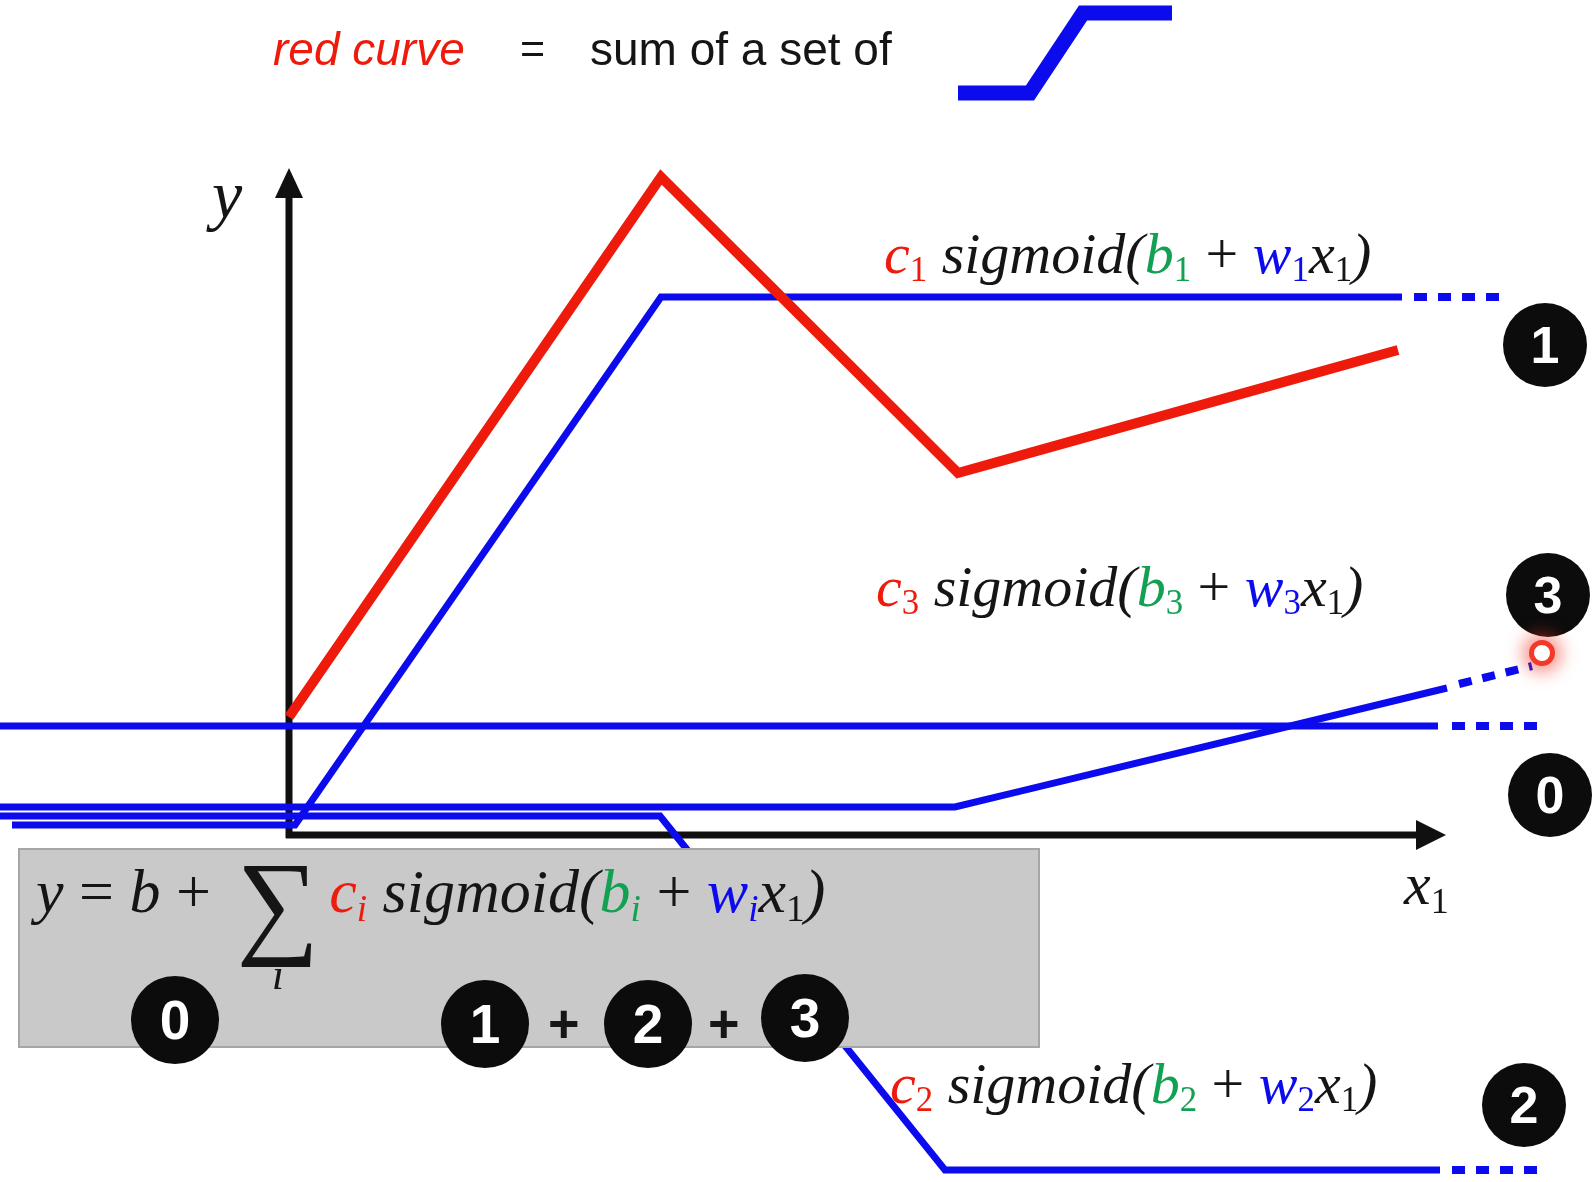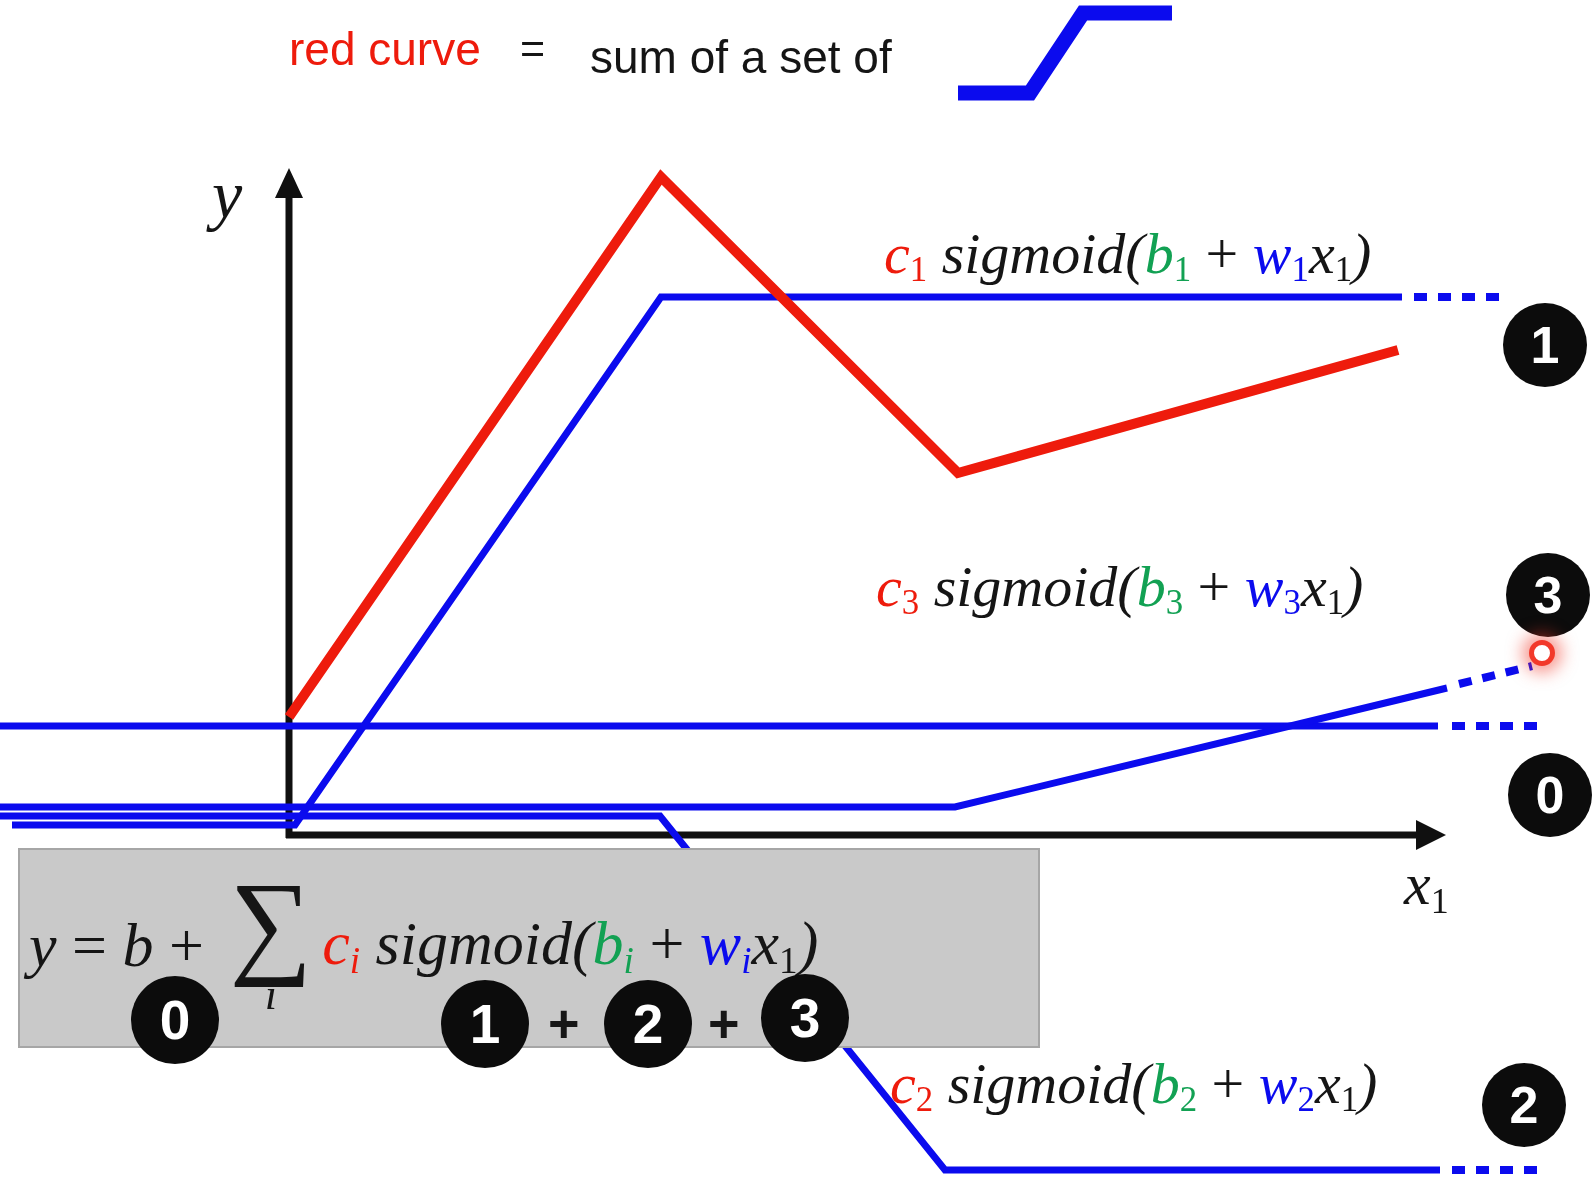--- a/index.html
+++ b/index.html
@@ -14,21 +14,21 @@
   .hdr{position:absolute;z-index:3;font-size:46px;font-weight:500;color:var(--ink);white-space:pre;}
   .hdr.redtxt{color:var(--red);}
   .math{position:absolute;z-index:3;font-family:"Liberation Serif",serif;font-size:58px;
         color:var(--ink);white-space:pre;}
   .math .it{font-style:italic;}
   .math .sub{font-size:0.60em;vertical-align:-0.24em;}
   .ylab{position:absolute;z-index:3;font-family:"Liberation Serif",serif;font-style:italic;
         font-size:68px;color:var(--ink);}
   .fbox{position:absolute;left:18px;top:848px;width:1022px;height:200px;z-index:2;
         background:var(--box-bg);border:2px solid var(--box-border);box-sizing:border-box;}
-  .frow{position:absolute;left:9px;top:6px;height:178px;display:flex;align-items:center;}
+  .frow{position:absolute;left:16px;top:6px;height:178px;display:flex;}
   .fmath{position:static;font-size:62px;}
   .fsigma{display:inline-flex;flex-direction:column;align-items:center;margin:0 10px;}
   .fsigma-top{font-family:"Liberation Serif",serif;font-size:116px;line-height:0.82;color:var(--ink);}
   .fsigma-sub{font-family:"Liberation Serif",serif;font-style:italic;font-size:44px;line-height:0.9;
         color:var(--ink);margin-top:4px;}
   .badge{position:absolute;z-index:4;border-radius:50%;background:var(--badge-bg);color:var(--badge-fg);
         display:flex;align-items:center;justify-content:center;font-weight:bold;
         font-family:"Liberation Sans",sans-serif;}
   .fplus{position:absolute;z-index:4;font-size:54px;font-weight:600;color:#161616;
         font-family:"Liberation Sans",sans-serif;}
@@ -51,23 +51,23 @@
       <polyline points="0,816 660,816 945,1170 1440,1170" fill="none" stroke="#0b0bee" stroke-width="7" stroke-linejoin="miter"></polyline>
       <polyline points="1452,1170 1548,1170" fill="none" stroke="#0b0bee" stroke-width="8" stroke-linejoin="miter" stroke-dasharray="13 11"></polyline>
       <polyline points="0,807 955,807 1447,688" fill="none" stroke="#0b0bee" stroke-width="7" stroke-linejoin="miter"></polyline>
       <polyline points="1459,684 1532,666" fill="none" stroke="#0b0bee" stroke-width="8" stroke-linejoin="miter" stroke-dasharray="13 11"></polyline>
       <polyline points="289,717 661,177 958,473 1398,350" fill="none" stroke="#ee1b0c" stroke-width="10" stroke-linejoin="miter"></polyline>
       <polyline points="958,93 1030,93 1083,13 1172,13" fill="none" stroke="#0b0bee" stroke-width="15" stroke-linejoin="miter"></polyline>
       <polygon points="289,168 275,198 303,198" fill="#101010"></polygon>
       <polygon points="1446,835 1416,820 1416,850" fill="#101010"></polygon>
     </svg>
 
-  <span class="hdr redtxt" style="left:289px;top:22px;">red curve</span>
+  <span class="hdr redtxt" style="left:273px;top:22px;font-style:italic;">red curve</span>
   <span class="hdr" style="left:520px;top:24px;font-size:43px;">=</span>
-  <span class="hdr" style="left:590px;top:22px;margin-top:8px;">sum of a set of</span>
+  <span class="hdr" style="left:590px;top:22px;">sum of a set of</span>
 
   <span class="ylab" style="left:212px;top:156px;">y</span>
   <span class="math" style="left:1404px;top:850px;font-size:60px;"><span class="it" style="color: rgb(21, 21, 21);">x</span><span class="sub" style="color: rgb(21, 21, 21);">1</span></span>
 
   <span class="math" style="left:884px;top:220px;"><span class="it" style="color: rgb(238, 27, 12);">c</span><span class="sub" style="color: rgb(238, 27, 12);">1</span><span class="it" style="color: rgb(21, 21, 21);"> sigmoid(</span><span class="it" style="color: rgb(18, 161, 83);">b</span><span class="sub" style="color: rgb(18, 161, 83);">1</span><span style="color: rgb(21, 21, 21);"> + </span><span class="it" style="color: rgb(11, 11, 238);">w</span><span class="sub" style="color: rgb(11, 11, 238);">1</span><span class="it" style="color: rgb(21, 21, 21);">x</span><span class="sub" style="color: rgb(21, 21, 21);">1</span><span class="it" style="color: rgb(21, 21, 21);">)</span></span>
   <span class="math" style="left:876px;top:553px;"><span class="it" style="color: rgb(238, 27, 12);">c</span><span class="sub" style="color: rgb(238, 27, 12);">3</span><span class="it" style="color: rgb(21, 21, 21);"> sigmoid(</span><span class="it" style="color: rgb(18, 161, 83);">b</span><span class="sub" style="color: rgb(18, 161, 83);">3</span><span style="color: rgb(21, 21, 21);"> + </span><span class="it" style="color: rgb(11, 11, 238);">w</span><span class="sub" style="color: rgb(11, 11, 238);">3</span><span class="it" style="color: rgb(21, 21, 21);">x</span><span class="sub" style="color: rgb(21, 21, 21);">1</span><span class="it" style="color: rgb(21, 21, 21);">)</span></span>
   <span class="math" style="left:890px;top:1050px;"><span class="it" style="color: rgb(238, 27, 12);">c</span><span class="sub" style="color: rgb(238, 27, 12);">2</span><span class="it" style="color: rgb(21, 21, 21);"> sigmoid(</span><span class="it" style="color: rgb(18, 161, 83);">b</span><span class="sub" style="color: rgb(18, 161, 83);">2</span><span style="color: rgb(21, 21, 21);"> + </span><span class="it" style="color: rgb(11, 11, 238);">w</span><span class="sub" style="color: rgb(11, 11, 238);">2</span><span class="it" style="color: rgb(21, 21, 21);">x</span><span class="sub" style="color: rgb(21, 21, 21);">1</span><span class="it" style="color: rgb(21, 21, 21);">)</span></span>
 
   <div class="fbox">
     <div class="frow">

